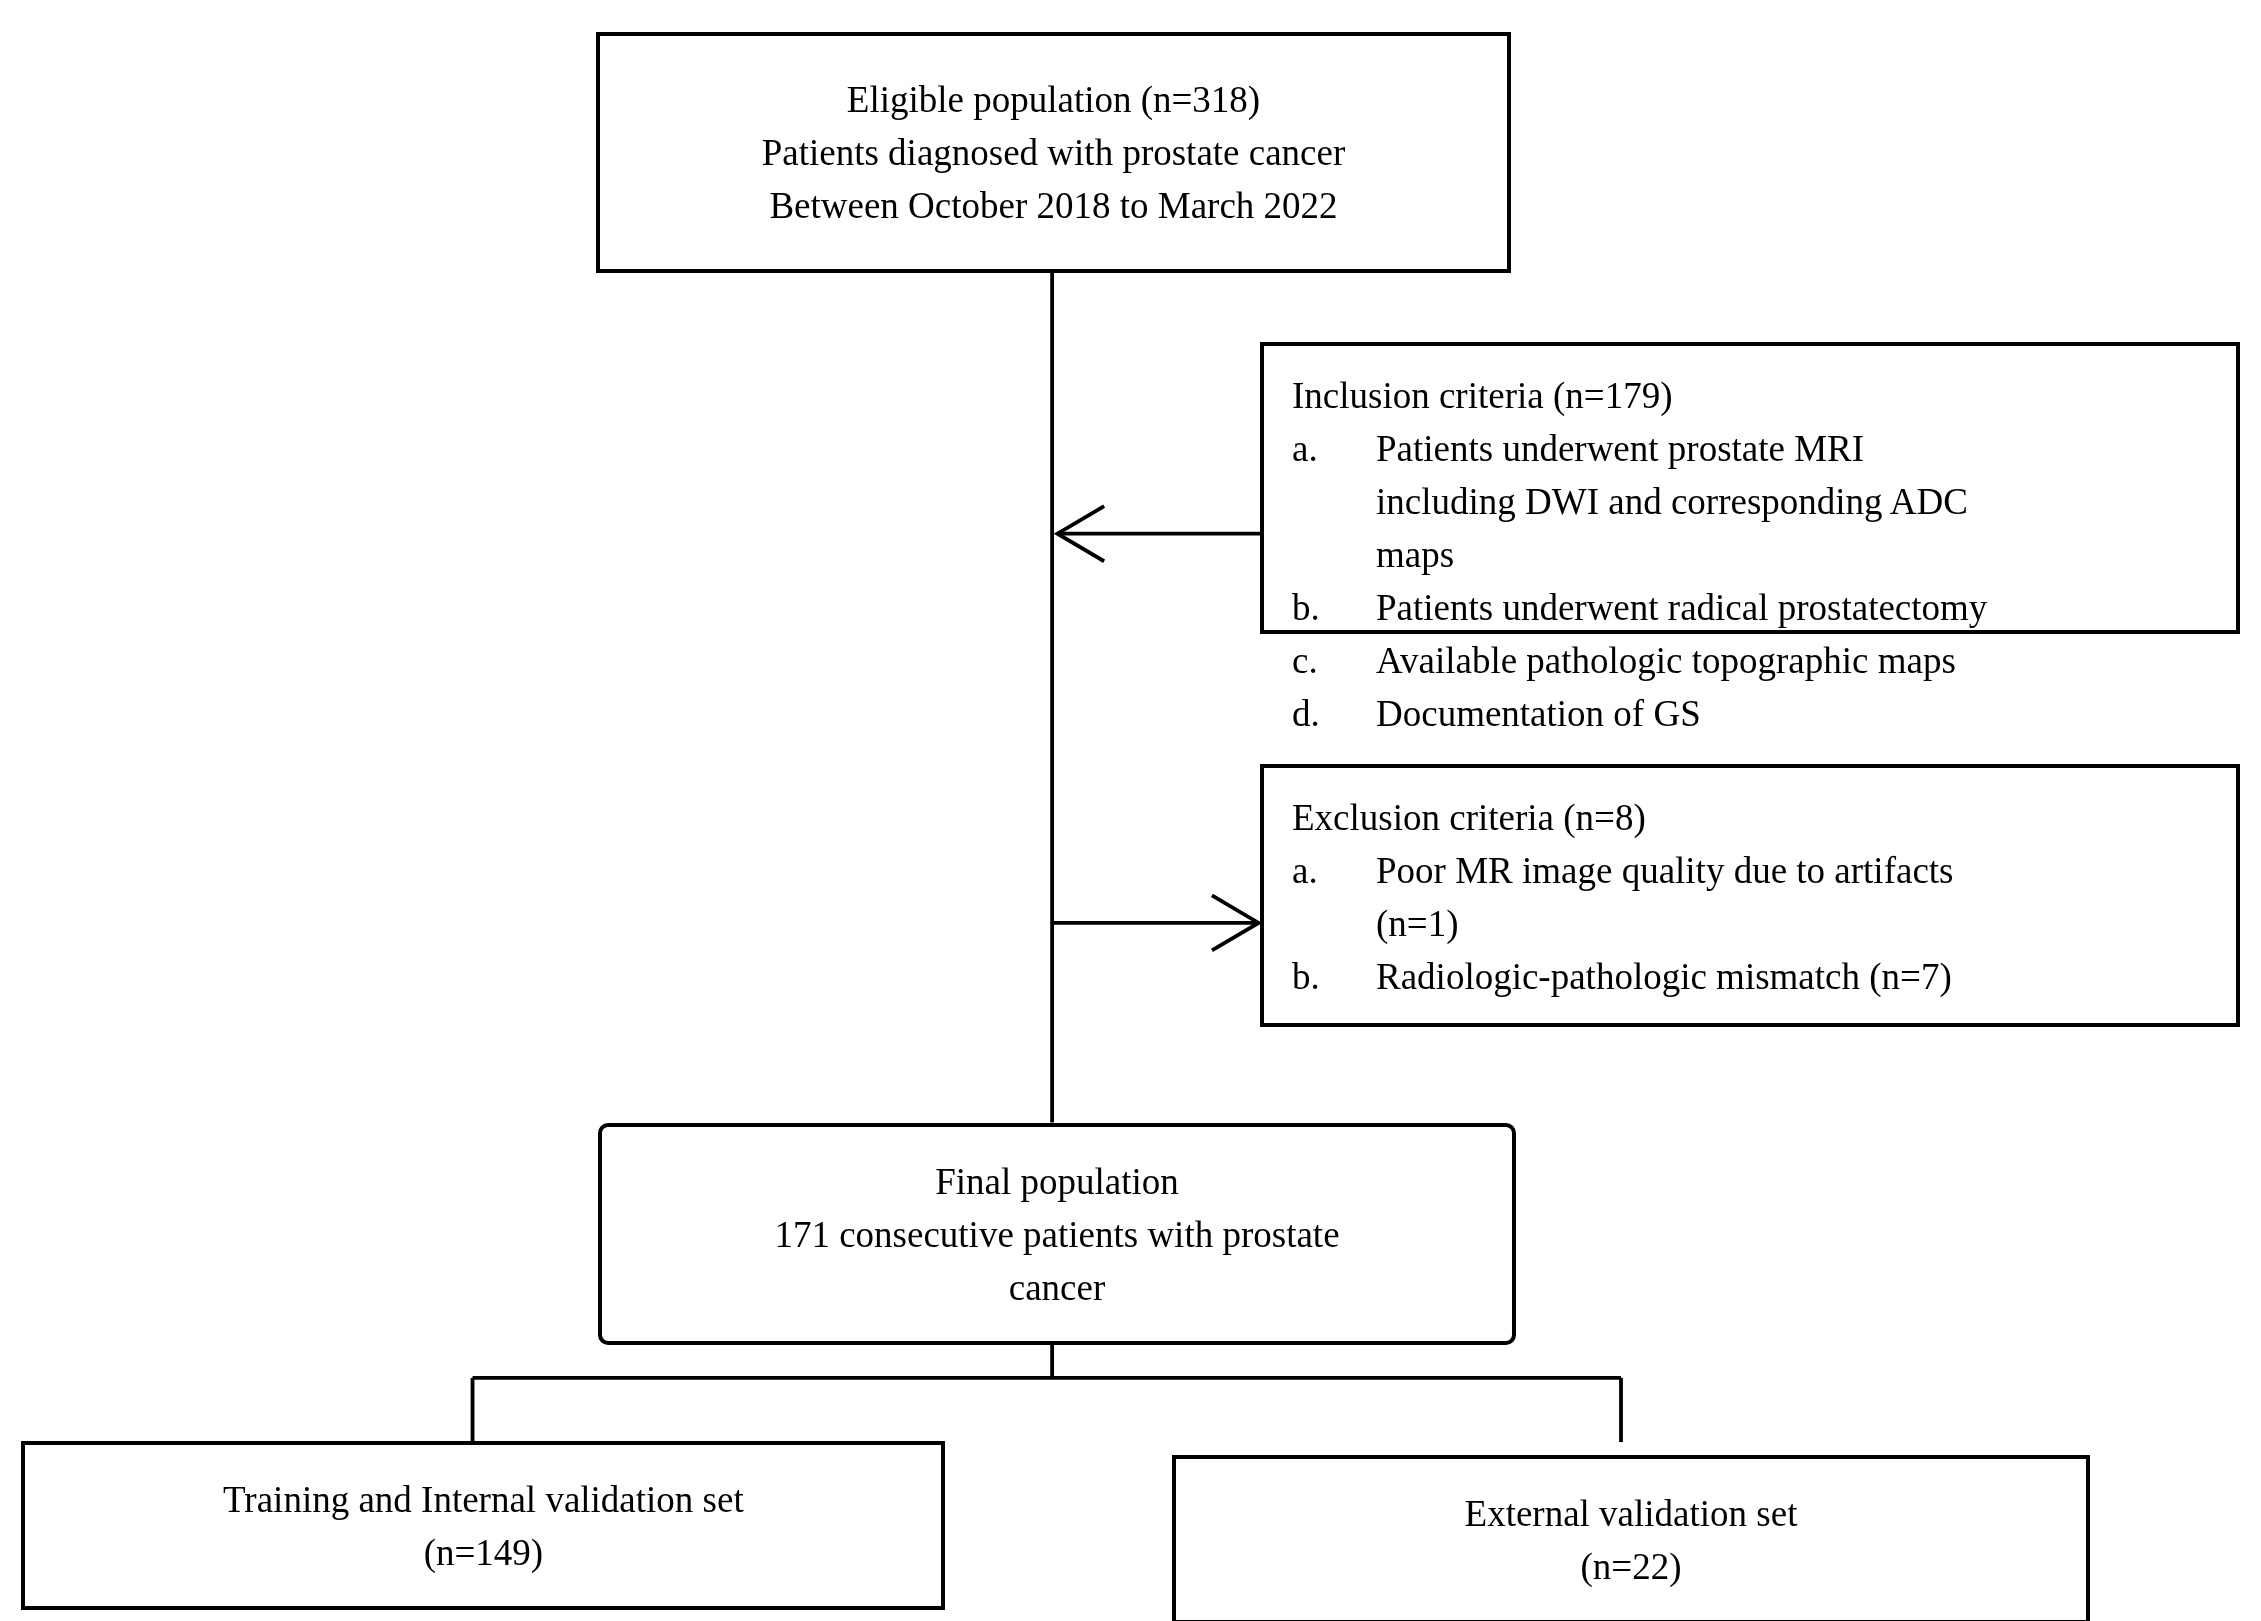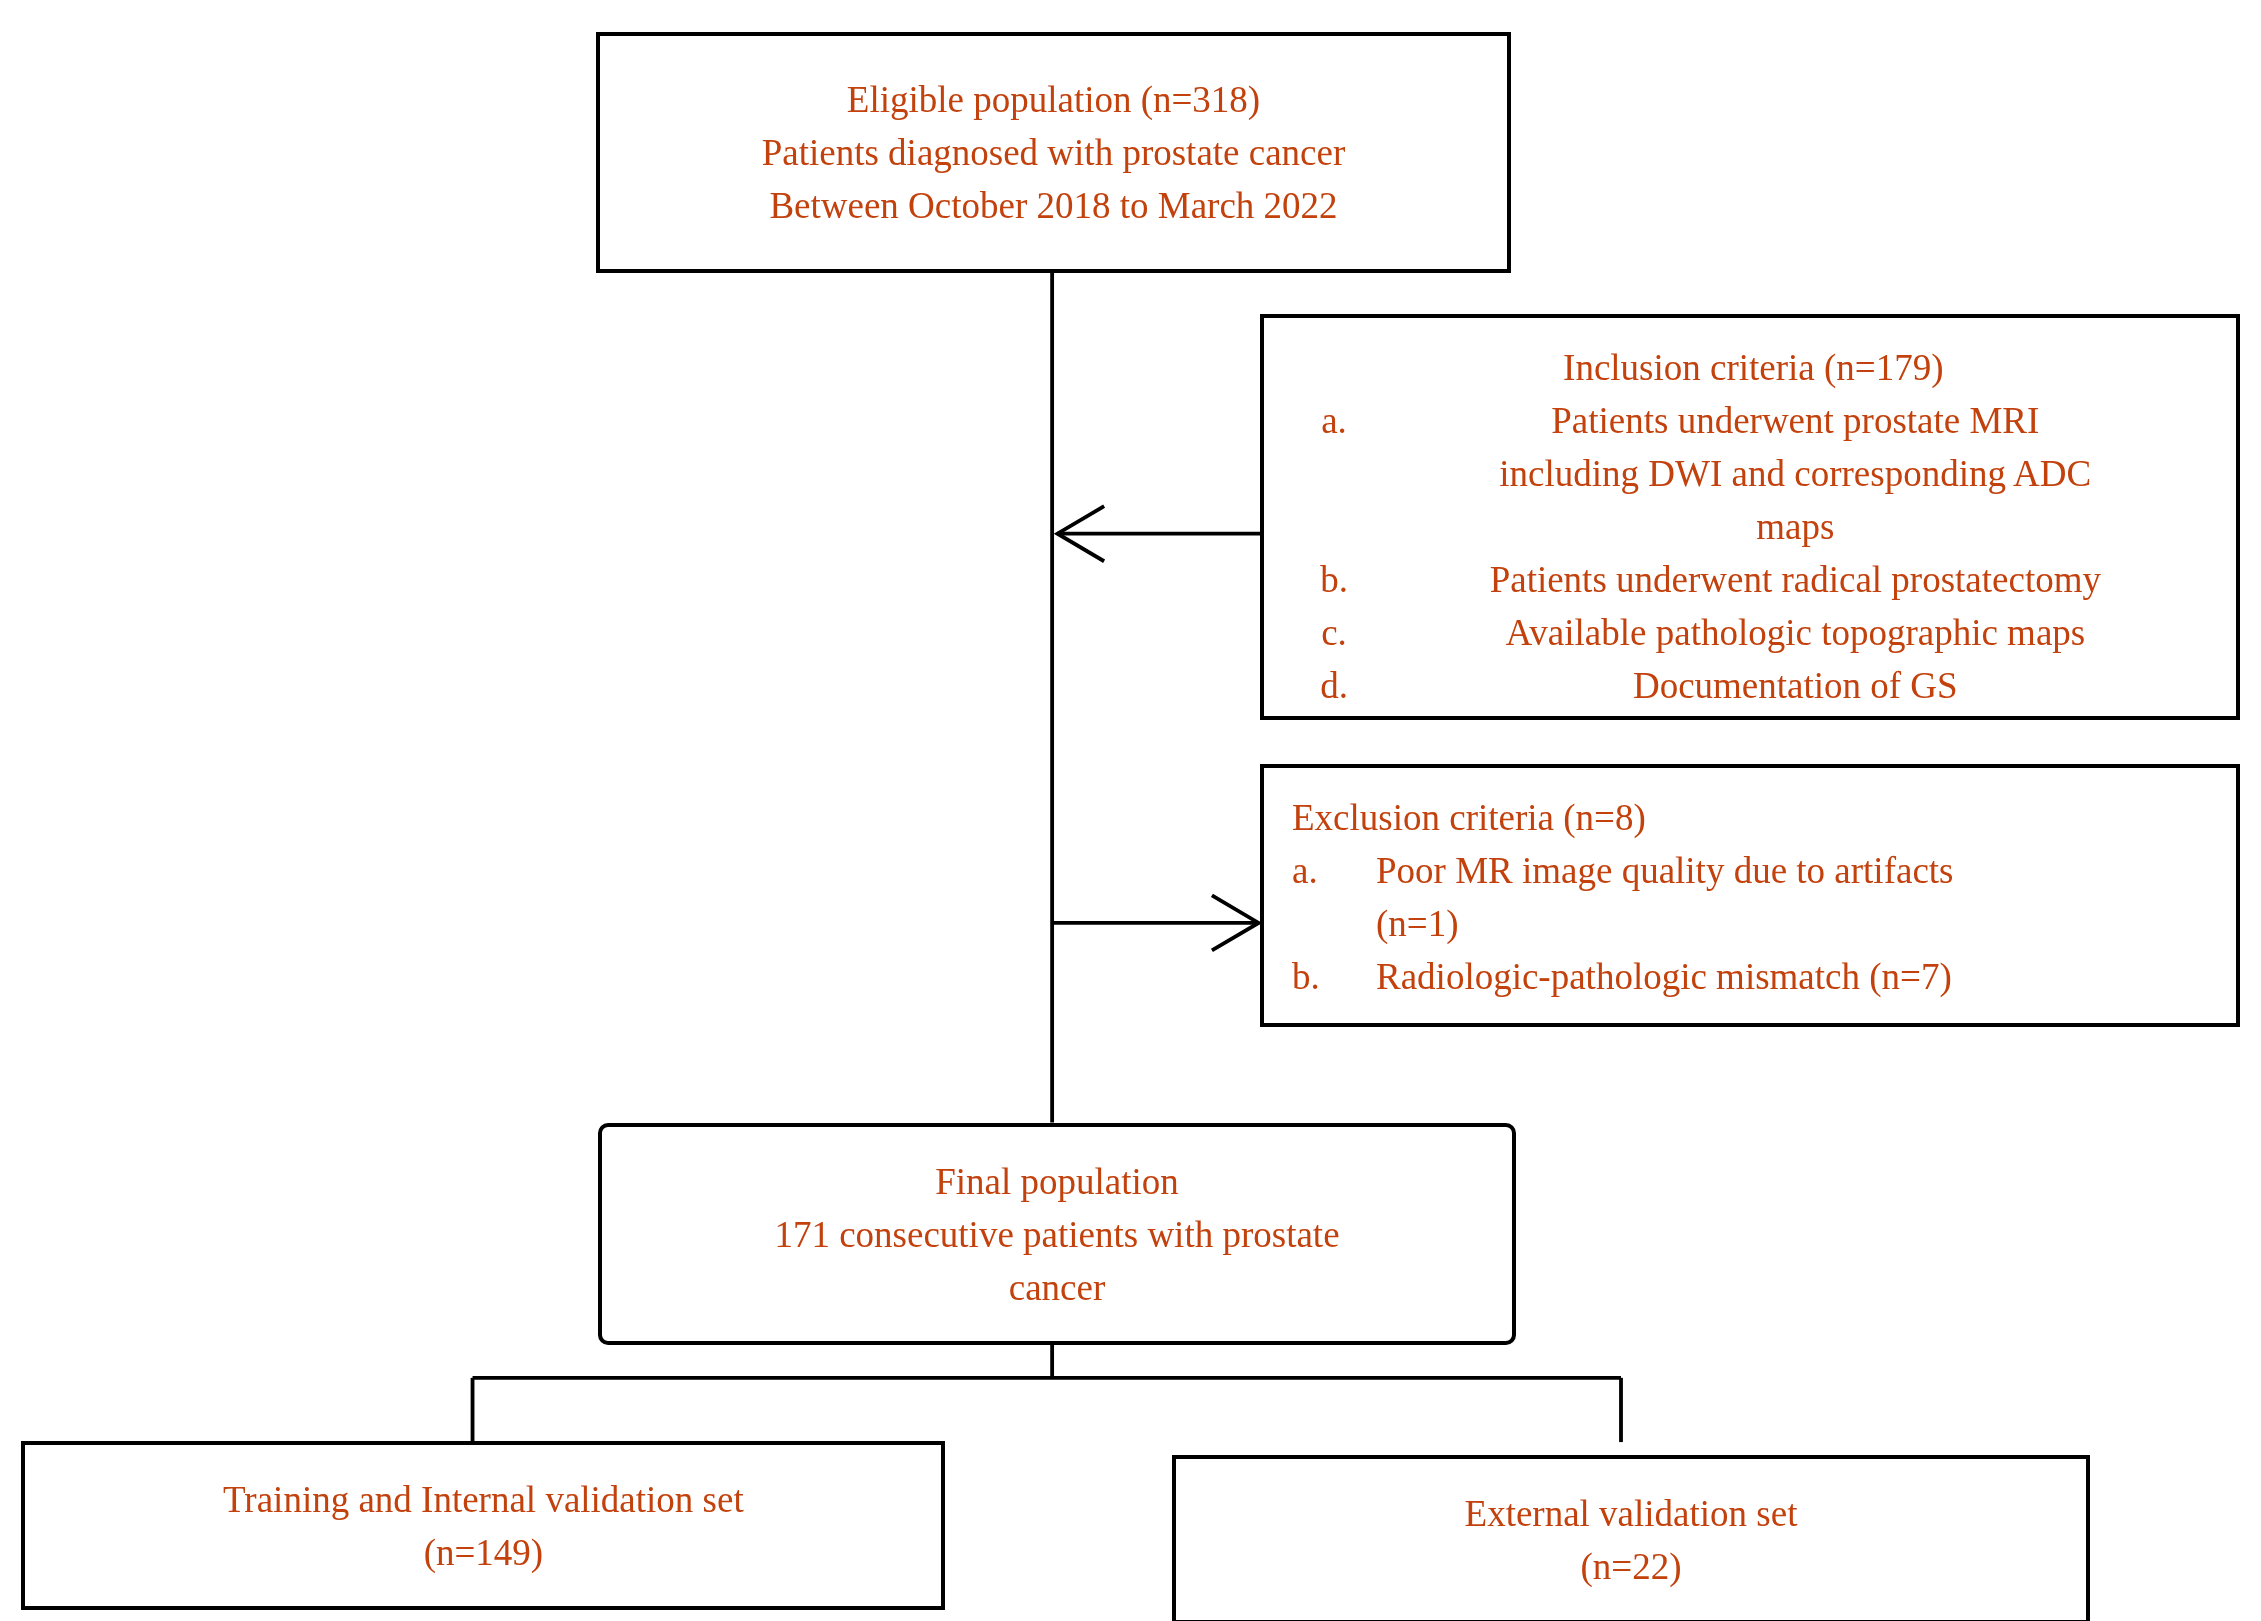--- a/index.html
+++ b/index.html
@@ -1,20 +1,20 @@
 <!DOCTYPE html>
 <html style="font-size:12.2px"><head>
 <meta charset="utf-8">
 <style>
   html,body{margin:0;padding:0;background:#ffffff;}
   .canvas{
     position:relative;
     width:2261px;height:1621px;
     background:#ffffff;
-    color:#c2410c;
+    color:#000000;
     font-family:"Liberation Serif","DejaVu Serif",serif;
     overflow:hidden;
   }
   .connectors{position:absolute;left:0;top:0;width:2261px;height:1621px;}
   .connectors path,.connectors polyline{stroke:#000000;stroke-width:5;fill:none;}
   .box{
     position:absolute;
     border:4.6px solid #000000;
     background:#ffffff;
     box-sizing:border-box;
@@ -30,21 +30,21 @@
   .crit{padding:23px 21.4px 0 28px;}
   .crit-title{font-size:37px;line-height:53px;}
   .crit-item{
     display:grid;grid-template-columns:84px 1fr;
     font-size:37px;line-height:53px;
   }
   .marker{display:block;}
   .itext{display:block;white-space:pre-line;}
   
   #box-eligible{left:596px;top:32px;width:915px;height:241px;}
-  #box-inclusion{left:1260px;top:314px;width:980px;height:406px;text-align:center;}
+  #box-inclusion{left:1260px;top:342px;width:980px;height:292px;}
   #box-exclusion{left:1260px;top:764px;width:980px;height:263px;}
   #box-final{left:598px;top:1123px;width:918px;height:222px;border-radius:10px;}
   #box-training{left:21.4px;top:1441px;width:924px;height:169px;}
   #box-external{left:1172px;top:1441px;width:918px;height:169px;margin-top:14px;}
 </style>
 </head>
 <body>
 
 <div class="canvas">
 

